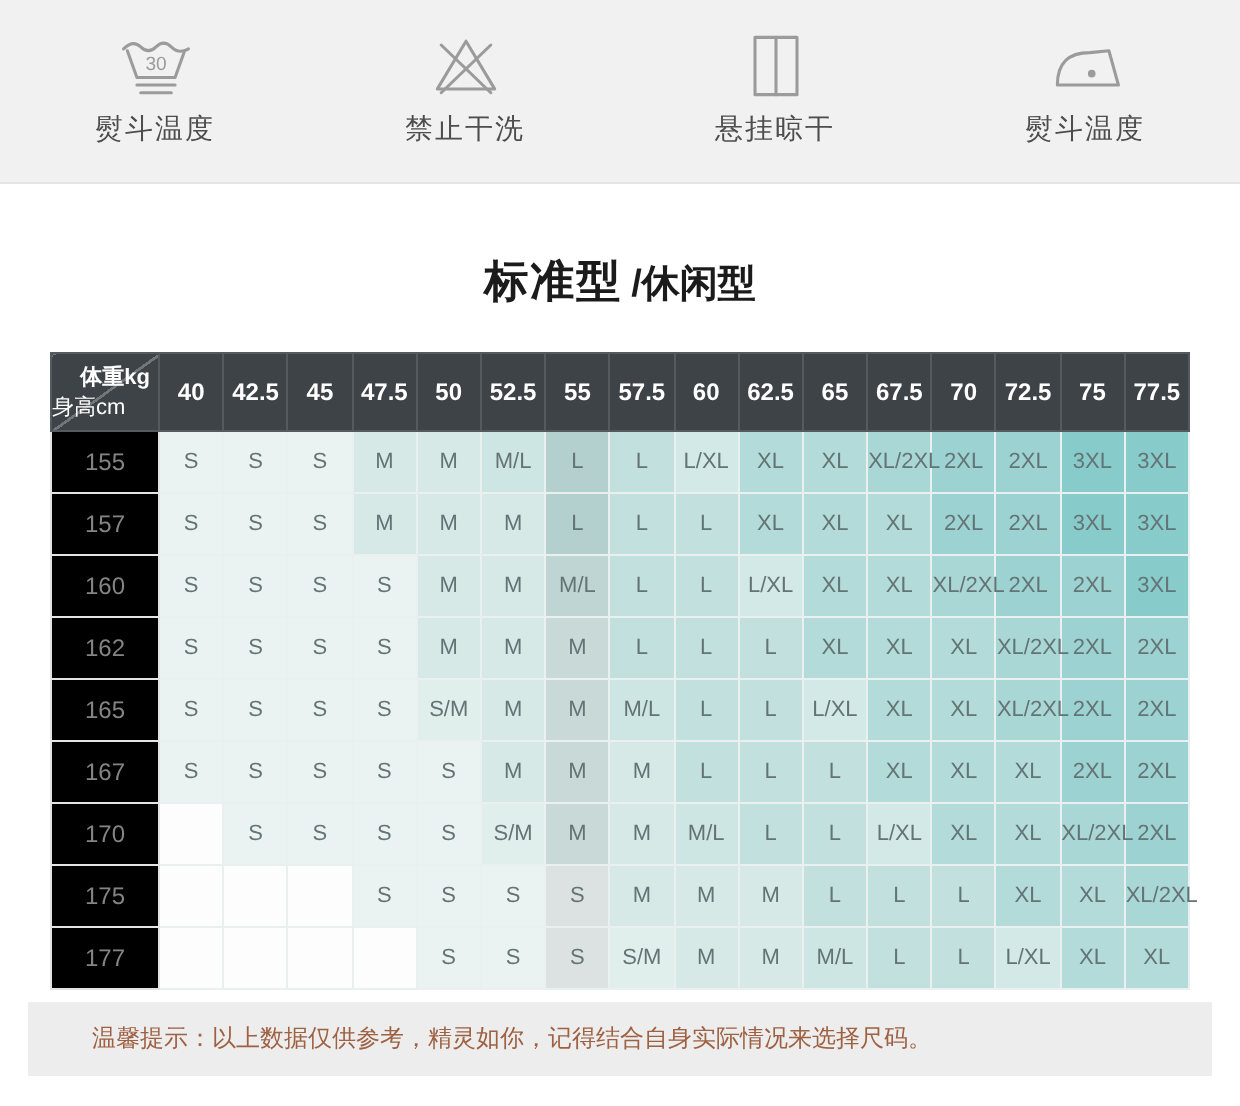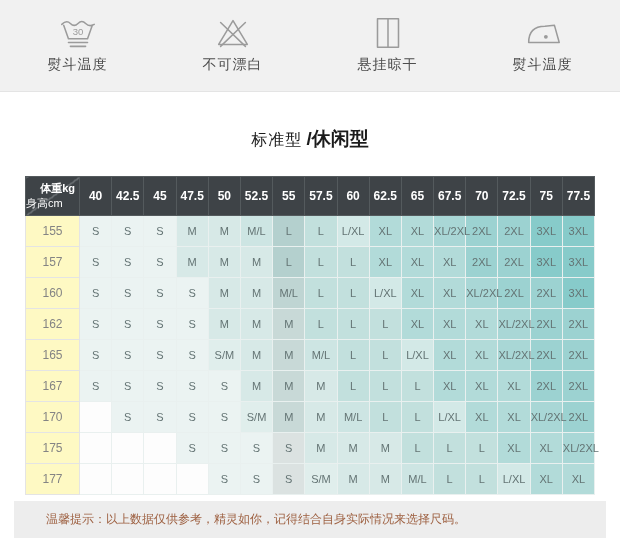--- a/index.html
+++ b/index.html
@@ -15,21 +15,21 @@
     padding-top:12px;border-bottom:1px solid #e4e4e4;
   }
   .care-item{display:flex;flex-direction:column;align-items:center;width:112px;}
   .care-item svg{width:46px;height:42px;display:block;}
   .care-label{font-size:14px;color:#4d4d4d;letter-spacing:1px;margin-top:2px;white-space:nowrap;}
   .ico{stroke:#9b9b9b;fill:none;stroke-width:1.6;stroke-linecap:round;stroke-linejoin:round;}
   .ico-txt{fill:#9b9b9b;stroke:none;font-size:10px;font-family:"Liberation Sans",sans-serif;}
   .ico-dot{fill:#9b9b9b;stroke:none;}
   
   .title-section{ text-align:center;margin-top:34px;height:36px; }
-  .size-title-main{font-size:16px;font-weight:normal;color:#1b1b1b;letter-spacing:1px;}
+  .size-title-main{font-size:22px;font-weight:bold;color:#1b1b1b;letter-spacing:1px;}
   .size-title-sub{font-size:19px;font-weight:bold;color:#1b1b1b;}
   
   table.size-table{
     border-collapse:collapse;table-layout:fixed;
     width:570px;margin:14px auto 0;border:1px solid #9fa7a7;
   }
   table.size-table thead th{
     background:#3e4347;color:#ffffff;font-size:12px;font-weight:600;
     height:38px;text-align:center;border:1px solid #545a5d;padding:0;
   }
@@ -38,21 +38,21 @@
     background:
       linear-gradient(to bottom right,
         transparent calc(50% - 0.7px),
         #70767a calc(50% - 0.7px),
         #70767a calc(50% + 0.7px),
         transparent calc(50% + 0.7px)) #3e4347 !important;
   }
   th.corner .c-tr{position:absolute;top:4px;right:4px;font-size:11px;font-weight:600;}
   th.corner .c-bl{position:absolute;bottom:4px;left:0;font-size:11px;font-weight:400;}
   table.size-table tbody th{
-    background:#fef9c3;color:#848484;font-size:12px;font-weight:normal;
+    background:#000000;color:#848484;font-size:12px;font-weight:normal;
     border:1px solid #e4e4e4;height:28px;
   }
   table.size-table tbody td{
     font-size:11px;color:#647474;text-align:center;
     border:1px solid #e9f0ef;height:28px;padding:0;white-space:nowrap;
   }
   
   .notes{
     background:#ededed;margin:6px 14px 0;padding:8px 20px 9px 32px;
     font-size:12px;color:#9e6142;line-height:20px;
@@ -72,21 +72,21 @@
       <path class="ico" d="M14 36 H30"></path>
     </svg>
     <span class="care-label">熨斗温度</span>
   </div>
   <div class="care-item">
     <svg viewBox="0 0 44 44">
       <path class="ico" d="M22 9 L37 34 L7 34 Z"></path>
       <path class="ico" d="M9 11 L35 36"></path>
       <path class="ico" d="M35 11 L9 36"></path>
     </svg>
-    <span class="care-label">不可漂白</span>
+    <span class="care-label">禁止干洗</span>
   </div>
   <div class="care-item">
     <svg viewBox="0 0 44 44">
       <rect class="ico" x="11" y="7" width="22" height="30"></rect>
       <path class="ico" d="M22 7 L22 37"></path>
     </svg>
     <span class="care-label">悬挂晾干</span>
   </div>
   <div class="care-item">
     <svg viewBox="0 0 44 44">

